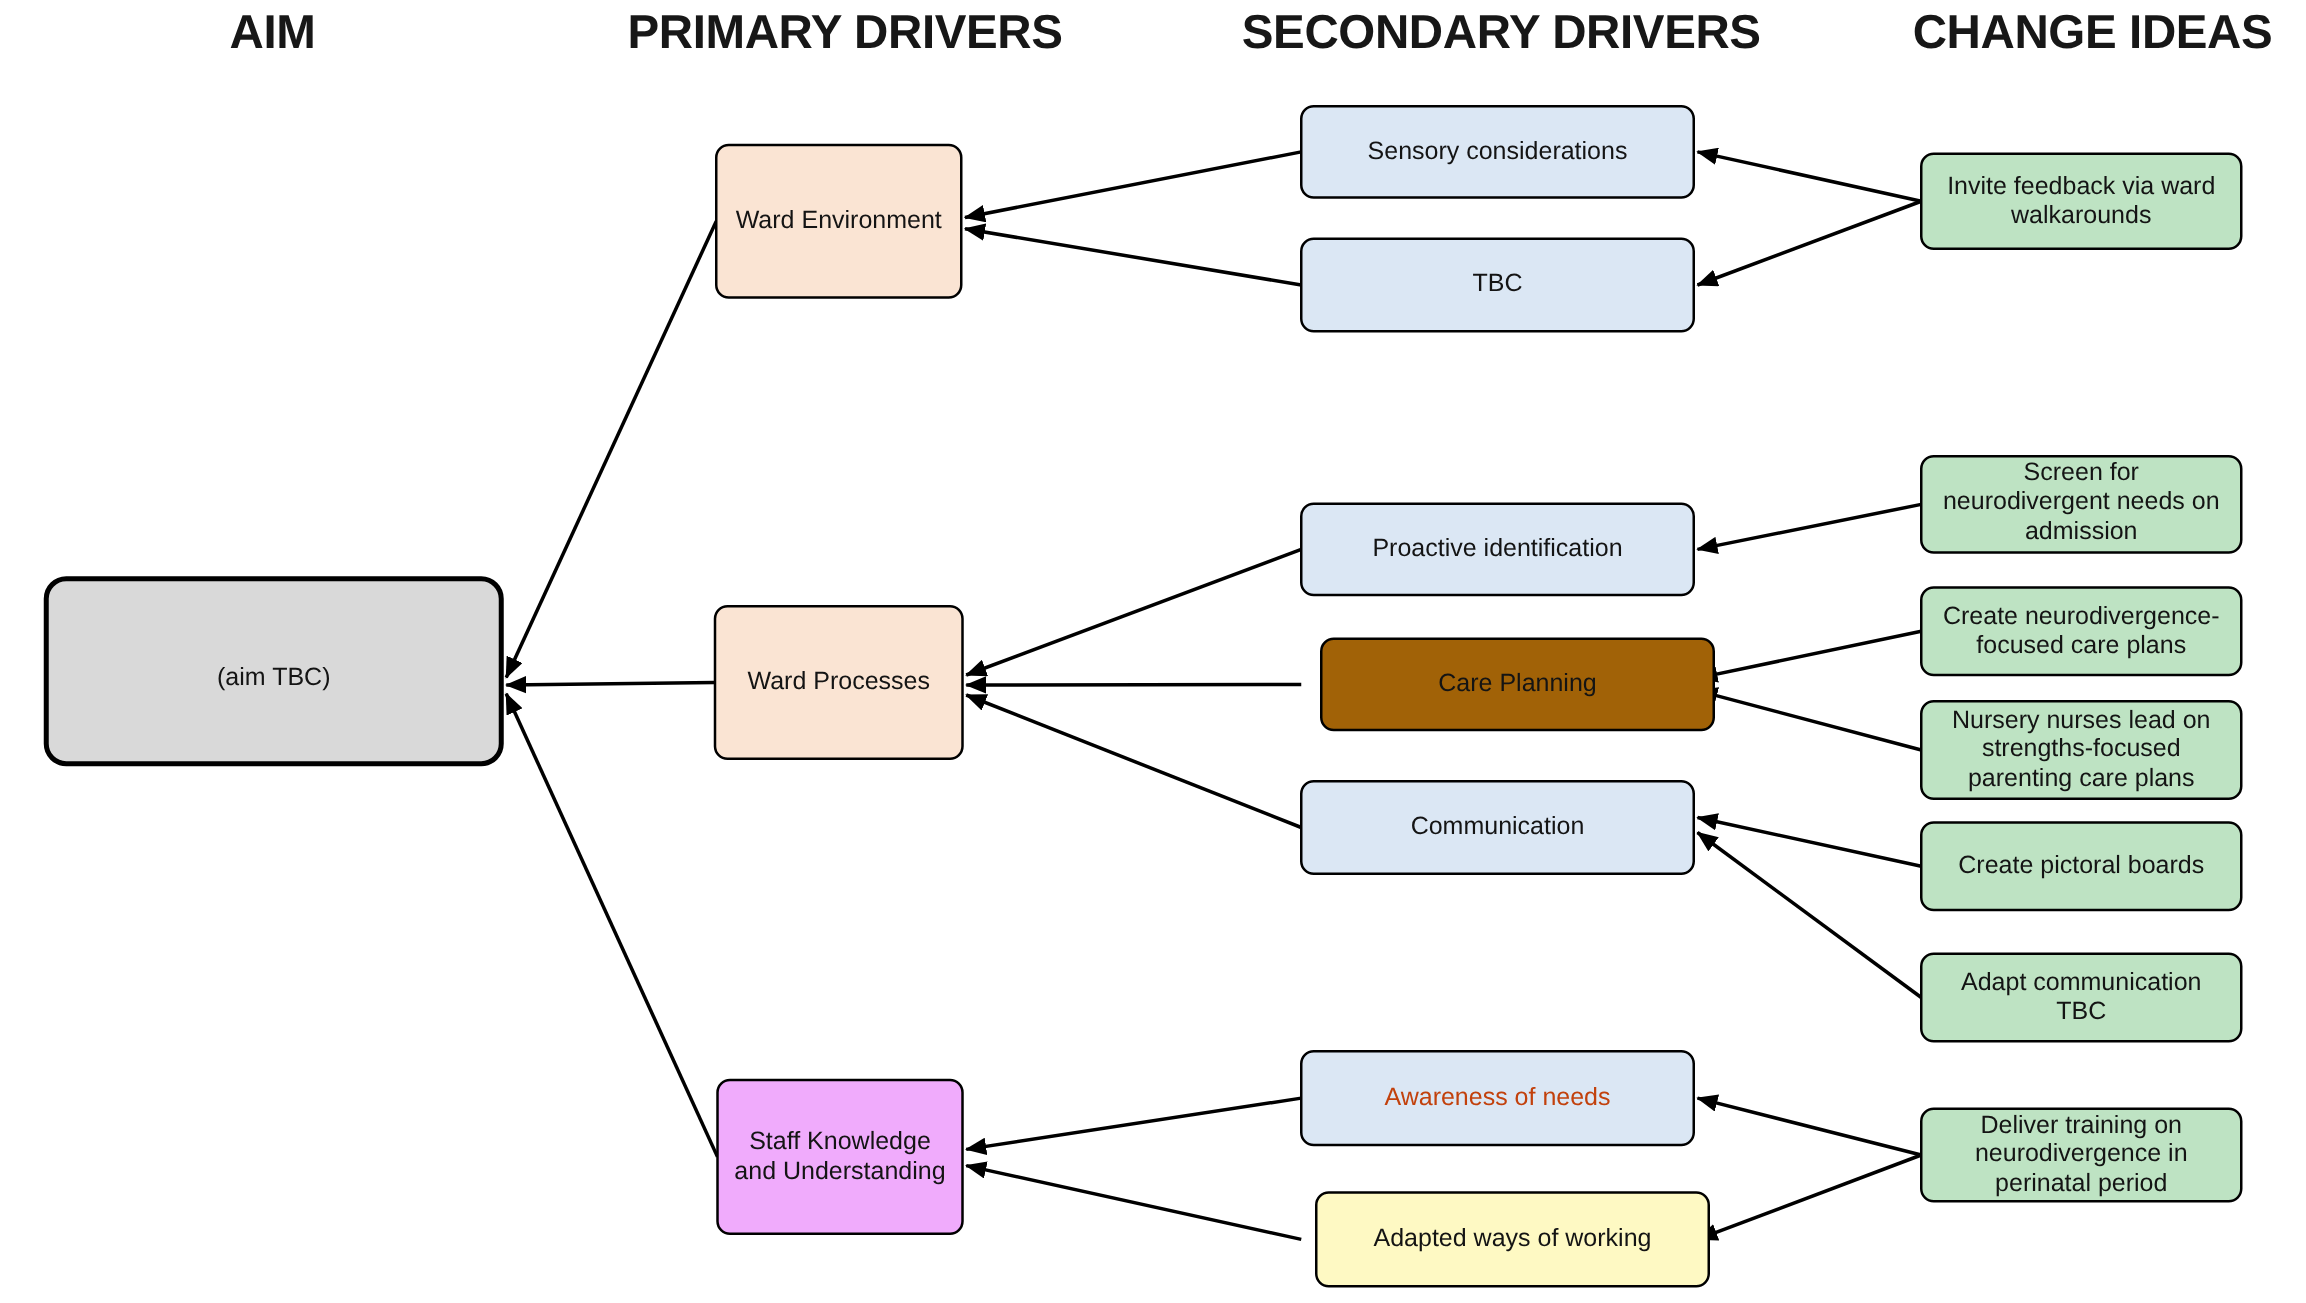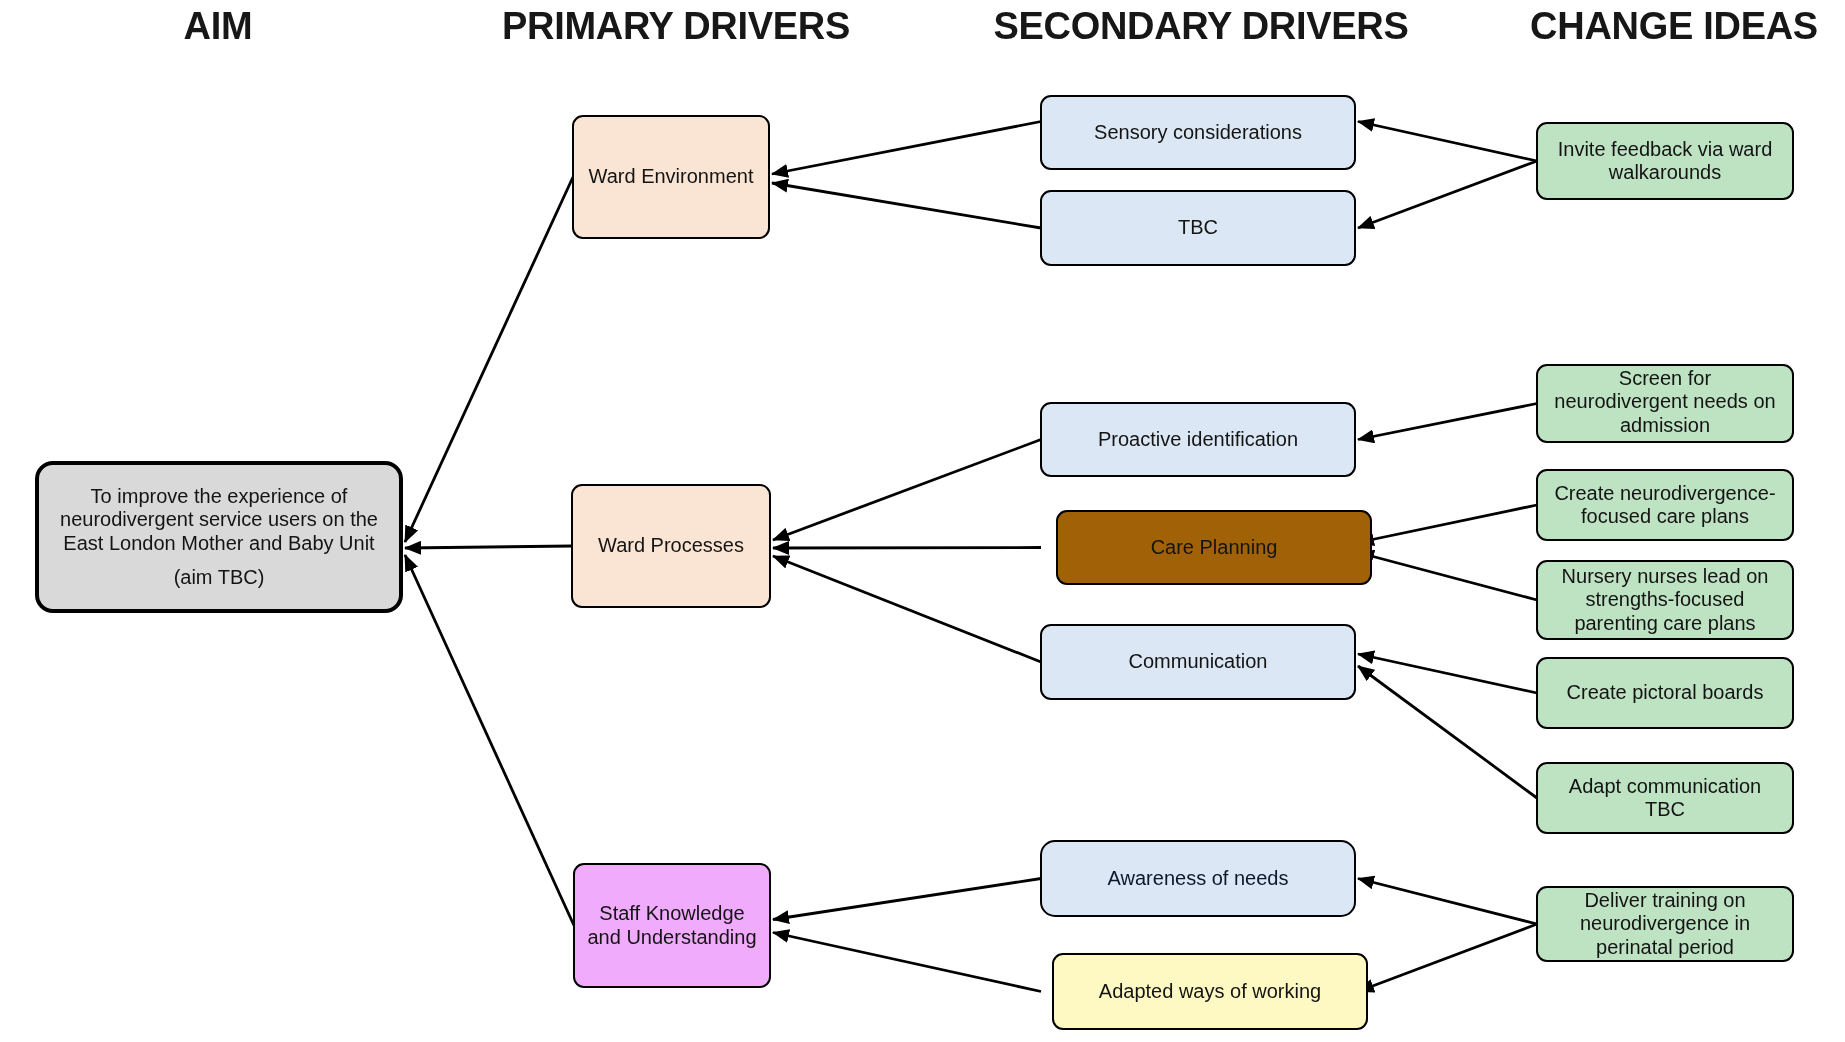--- a/index.html
+++ b/index.html
@@ -79,51 +79,48 @@
       <line x1="1537" y1="924" x2="1358" y2="991.5" stroke="#000000" stroke-width="2.8" marker-end="url(#arrowhead)"></line>
     </svg>
   <div id="headers">
       <div class="col-header" style="left: 218px; color: rgb(23, 23, 23);">AIM</div>
       <div class="col-header" style="left: 676px; color: rgb(23, 23, 23);">PRIMARY DRIVERS</div>
       <div class="col-header" style="left: 1201px; color: rgb(23, 23, 23);">SECONDARY DRIVERS</div>
       <div class="col-header" style="left: 1674px; color: rgb(23, 23, 23);">CHANGE IDEAS</div>
     </div>
   <div id="nodes">
       <div class="node aim" style="left: 35px; top: 461px; width: 368px; height: 152px; background: rgb(217, 217, 217); border-color: rgb(0, 0, 0); color: rgb(20, 20, 20);">
-        <span class="label">To improve the experience of
-neurodivergent service users on the
-East London Mother and Baby Unit</span>
         <span class="label sublabel">(aim TBC)</span>
       </div>
       <div class="node primary" style="left: 572px; top: 115px; width: 198px; height: 124px; background: rgb(250, 228, 211); border-color: rgb(0, 0, 0); color: rgb(20, 20, 20);">
         <span class="label">Ward Environment</span>
       </div>
       <div class="node primary" style="left: 571px; top: 484px; width: 200px; height: 124px; background: rgb(250, 228, 211); border-color: rgb(0, 0, 0); color: rgb(20, 20, 20);">
         <span class="label">Ward Processes</span>
       </div>
       <div class="node primary" style="left: 573px; top: 863px; width: 198px; height: 125px; background: #f0abfc; border-color: rgb(0, 0, 0); color: rgb(20, 20, 20);">
         <span class="label">Staff Knowledge
 and Understanding</span>
       </div>
-      <div class="node secondary" style="left: 1040px; top: 84px; width: 316px; height: 75px; background: rgb(219, 231, 244); border-color: rgb(0, 0, 0); color: rgb(20, 20, 20); margin-top: 11px;">
+      <div class="node secondary" style="left: 1040px; top: 84px; width: 316px; height: 75px; background: rgb(219, 231, 244); border-color: rgb(0, 0, 0); color: rgb(20, 20, 20);">
         <span class="label">Sensory considerations</span>
       </div>
       <div class="node secondary" style="left: 1040px; top: 190px; width: 316px; height: 76px; background: rgb(219, 231, 244); border-color: rgb(0, 0, 0); color: rgb(20, 20, 20);">
         <span class="label">TBC</span>
       </div>
       <div class="node secondary" style="left: 1040px; top: 402px; width: 316px; height: 75px; background: rgb(219, 231, 244); border-color: rgb(0, 0, 0); color: rgb(20, 20, 20);">
         <span class="label">Proactive identification</span>
       </div>
       <div class="node secondary" style="left: 1040px; top: 510px; width: 316px; height: 75px; background: #a16207; border-color: rgb(0, 0, 0); color: rgb(20, 20, 20); margin-left: 16px;">
         <span class="label">Care Planning</span>
       </div>
       <div class="node secondary" style="left: 1040px; top: 624px; width: 316px; height: 76px; background: rgb(219, 231, 244); border-color: rgb(0, 0, 0); color: rgb(20, 20, 20);">
         <span class="label">Communication</span>
       </div>
-      <div class="node secondary" style="left: 1040px; top: 840px; width: 316px; height: 77px; background: rgb(219, 231, 244); border-color: rgb(0, 0, 0); color: #0f172a; border-radius: 15px;">
+      <div class="node secondary" style="left: 1040px; top: 840px; width: 316px; height: 77px; background: rgb(219, 231, 244); border-color: rgb(0, 0, 0); color: #c2410c;">
         <span class="label">Awareness of needs</span>
       </div>
       <div class="node secondary" style="left: 1040px; top: 953px; width: 316px; height: 77px; background: #fef9c3; border-color: rgb(0, 0, 0); color: rgb(20, 20, 20); margin-left: 12px;">
         <span class="label">Adapted ways of working</span>
       </div>
       <div class="node change" style="left: 1536px; top: 122px; width: 258px; height: 78px; background: rgb(190, 227, 195); border-color: rgb(0, 0, 0); color: rgb(20, 20, 20);">
         <span class="label">Invite feedback via ward
 walkarounds</span>
       </div>
       <div class="node change" style="left: 1536px; top: 364px; width: 258px; height: 79px; background: rgb(190, 227, 195); border-color: rgb(0, 0, 0); color: rgb(20, 20, 20); justify-content: flex-end;">

